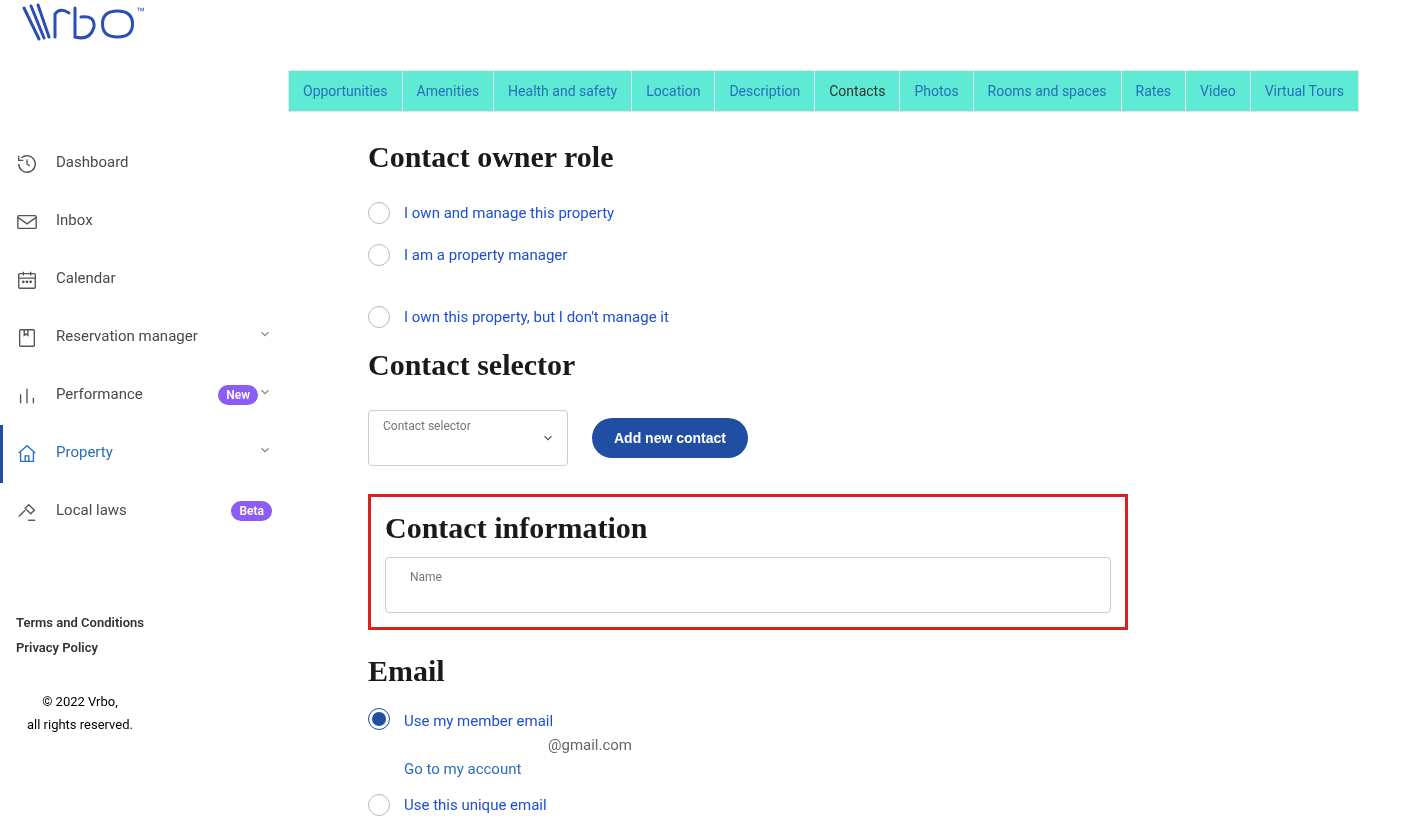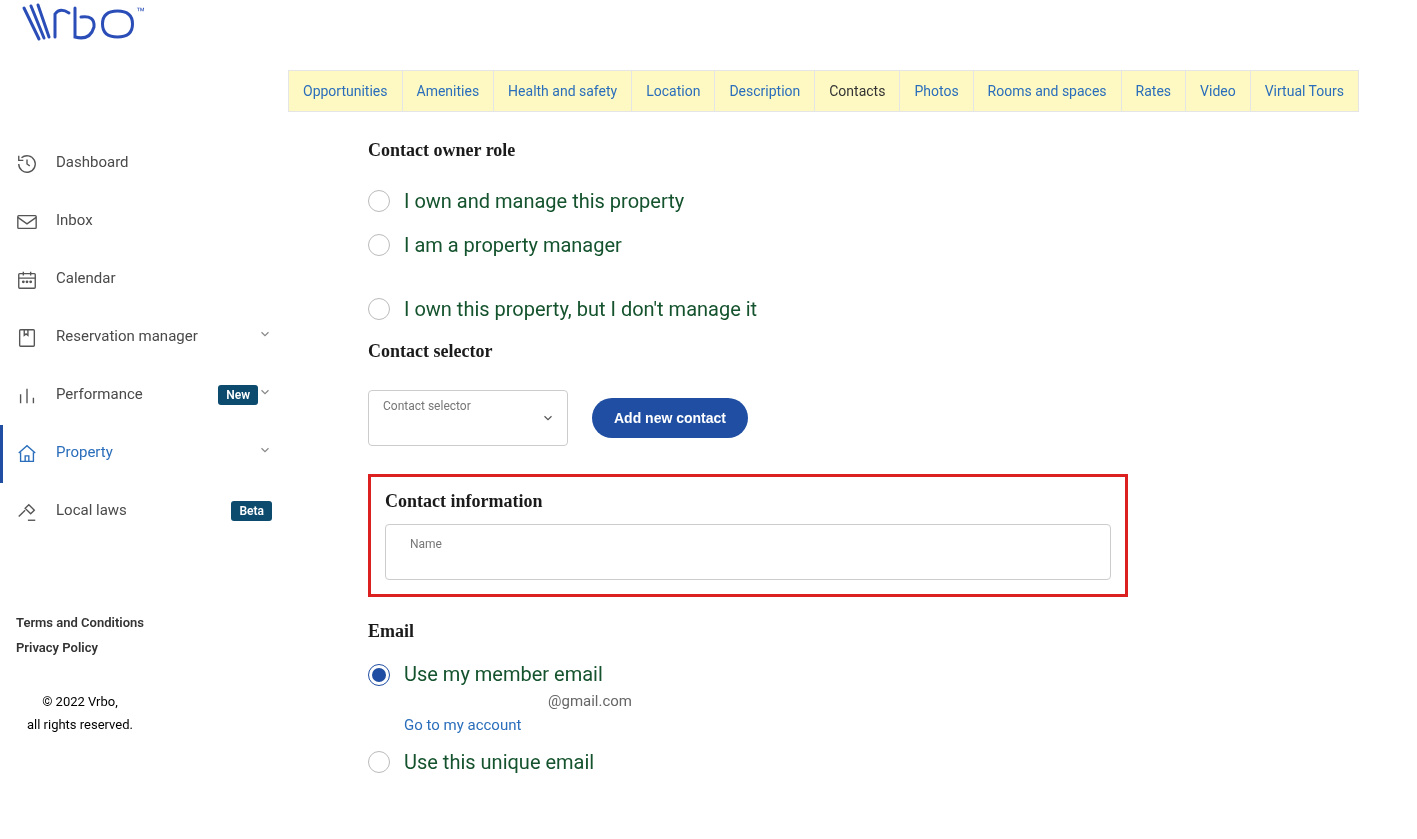--- a/index.html
+++ b/index.html
@@ -5,36 +5,36 @@
 * { margin: 0; padding: 0; box-sizing: border-box; }
 body { font-family: -apple-system, BlinkMacSystemFont, "Segoe UI", Roboto, Arial, sans-serif; width: 1417px; height: 839px; overflow: hidden; background: #fff; color: #333; }
 .logo { position: absolute; top: 3px; left: 20px; }
 .logo svg { width: 130px; height: 42px; }
 .sidebar { position: absolute; top: 135px; left: 0; width: 288px; }
 .sidebar-item { display: flex; align-items: flex-start; padding: 18px 16px; cursor: pointer; color: #4a4a4a; font-size: 15px; }
 .sidebar-item.active { border-left: 3px solid #1f4ea3; color: #2a6ebb; padding-left: 13px; }
 .sidebar-item .icon { width: 22px; height: 22px; margin-right: 18px; display: inline-flex; align-items: center; justify-content: center; color: #555; }
 .sidebar-item.active .icon { color: #2a6ebb; }
 .sidebar-item .label { flex: 1; }
-.badge-new, .badge-beta { background: #0c4a6e; color: #fff; font-size: 12px; padding: 3px 8px; border-radius: 3px; margin-left: 8px; font-weight: 600; }
+.badge-new, .badge-beta { background: #8b5cf6; color: #fff; font-size: 12px; padding: 3px 8px; border-radius: 10px; margin-left: 8px; font-weight: 600; }
 .chev { margin-left: auto; color: #888; }
 .sidebar-footer { position: absolute; top: 615px; left: 16px; font-size: 13px; color: #555; }
 .sidebar-footer .link { display: block; margin-bottom: 10px; color: #333; font-weight: 600; cursor: pointer; }
 .sidebar-footer .copy { color: #000000; margin-top: 35px; line-height: 1.8; text-align: center; }
 .tabs { position: absolute; top: 70px; left: 288px; display: flex; }
-.tab { border: 1px solid #e5e5e5; border-left: none; padding: 12px 14px; font-size: 14px; color: #2a6ebb; cursor: pointer; background: #fef9c3; }
+.tab { border: 1px solid #e5e5e5; border-left: none; padding: 12px 14px; font-size: 14px; color: #2a6ebb; cursor: pointer; background: #5eead4; }
 .tab:first-child { border-left: 1px solid #e5e5e5; }
 .tab.active { color: #333; }
 .content { position: absolute; top: 140px; left: 368px; width: 760px; }
-h2 { font-size: 18px; font-weight: 700; color: #1a1a1a; margin-bottom: 28px; font-family: Georgia, 'Times New Roman', serif; }
+h2 { font-size: 30px; font-weight: 700; color: #1a1a1a; margin-bottom: 28px; font-family: Georgia, 'Times New Roman', serif; }
 .radio-row { display: flex; align-items: center; margin-bottom: 20px; }
 .radio { width: 22px; height: 22px; border: 1px solid #bbb; border-radius: 50%; margin-right: 14px; cursor: pointer; display: inline-flex; align-items: center; justify-content: center; }
 .radio.checked { border: 1px solid #1f4ea3; }
 .radio.checked::after { content: ''; width: 14px; height: 14px; background: #1f4ea3; border-radius: 50%; }
-.radio-label { color: #14532d; font-size: 20px; }
+.radio-label { color: #1d4ed8; font-size: 15px; }
 .selector-row { display: flex; align-items: center; gap: 24px; margin-bottom: 28px; }
 .select-box { width: 200px; height: 56px; border: 1px solid #ccc; border-radius: 4px; padding: 8px 14px; position: relative; cursor: pointer; display: flex; align-items: flex-start; }
 .select-box .float-label { font-size: 12px; color: #777; }
 .select-box .chev-d { position: absolute; right: 12px; top: 50%; transform: translateY(-50%); color: #555; }
 .btn-primary { background: #1f4ea3; color: #fff; border: none; border-radius: 999px; padding: 12px 22px; font-size: 14px; font-weight: 700; cursor: pointer; }
 .highlight-box { border: 3px solid #dc1f1f; padding: 14px; margin-bottom: 24px; }
 .input-box { width: 100%; height: 56px; border: 1px solid #ccc; border-radius: 4px; padding: 8px 24px; margin-top: 12px; }
 .input-box .float-label { font-size: 12px; color: #777; }
 .email-sub { margin-left: 36px; color: #666; font-size: 15px; }
 .email-link { color: #2a6ebb; margin-top: 6px; cursor: pointer; }

